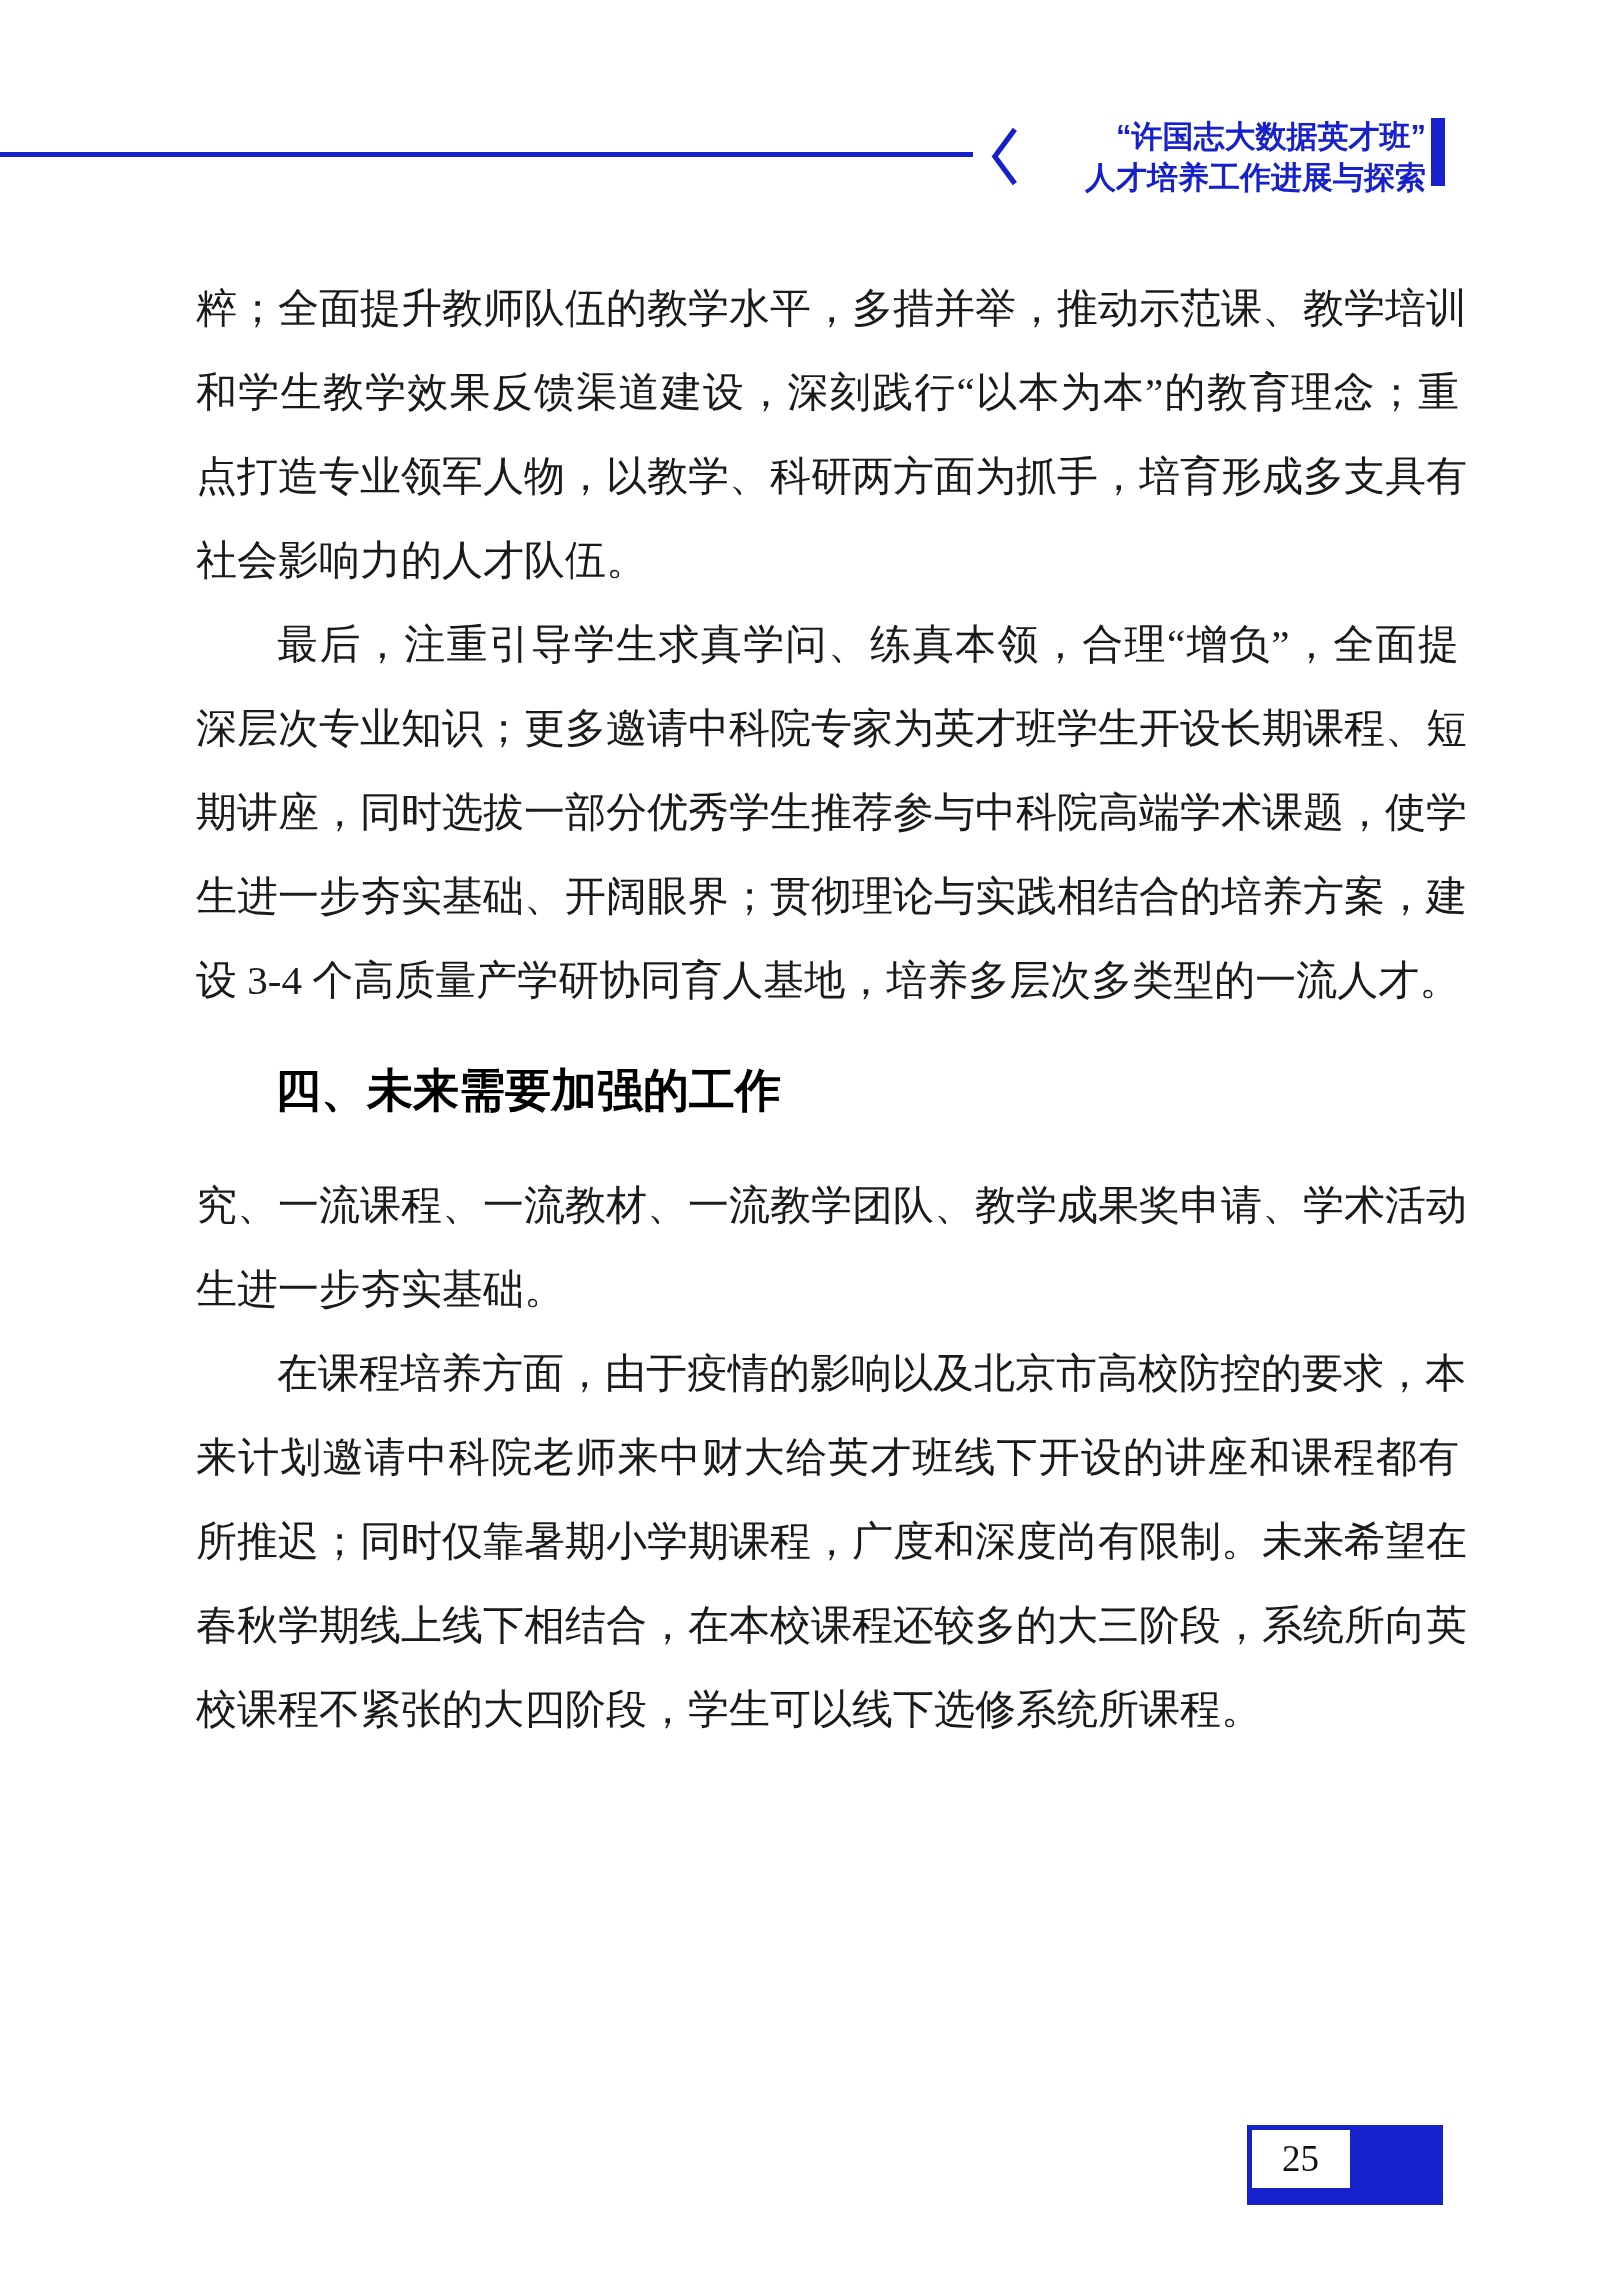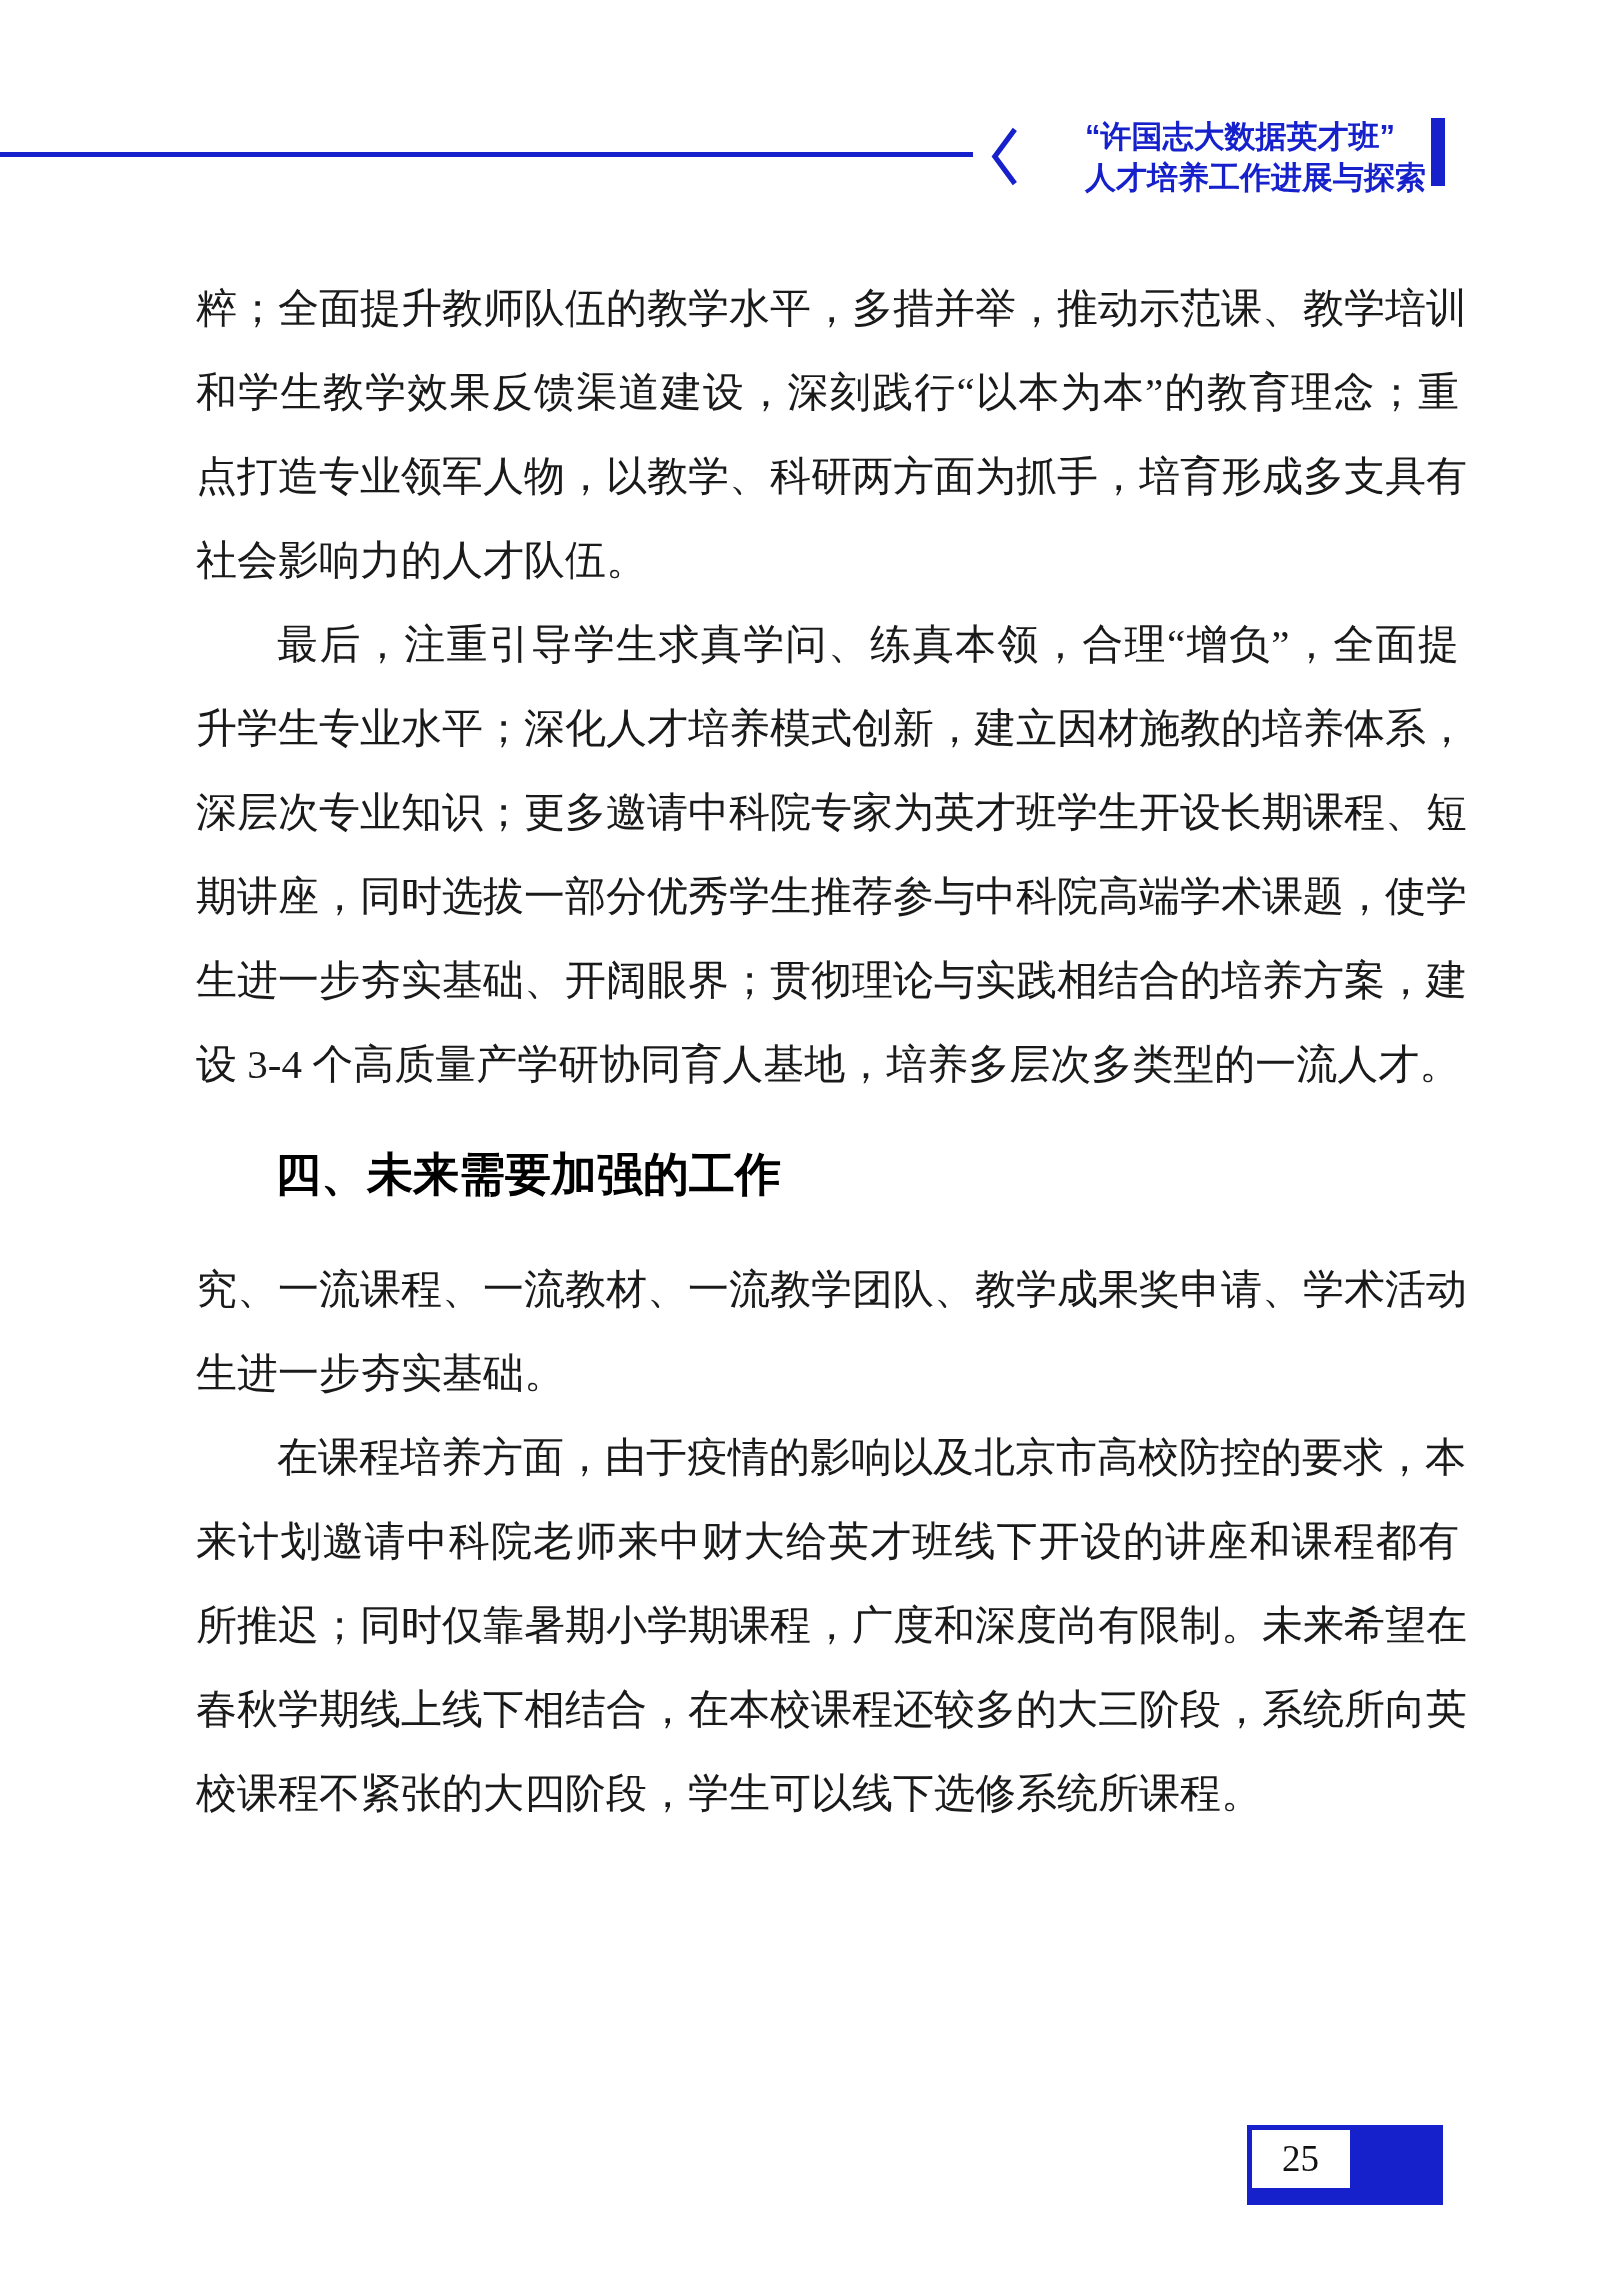--- a/index.html
+++ b/index.html
@@ -29,21 +29,21 @@
     position: absolute;
     left: 989px;
     top: 126px;
     width: 31px;
     height: 61px;
   }
   .header-titles {
     position: absolute;
     top: 116px;
     right: 197px;
-    text-align: left;
+    text-align: right;
     color: #1621cb;
     font-family: "Liberation Sans", "DejaVu Sans", sans-serif;
     font-weight: bold;
     font-size: 31px;
     line-height: 41px;
     white-space: nowrap;
   }
   .header-bar {
     position: absolute;
     left: 1431px;
@@ -128,21 +128,20 @@
 
   <div class="content">
       <div class="paragraph">
         <div class="line">粹；全面提升教师队伍的教学水平，多措并举，推动示范课、教学培训</div>
         <div class="line">和学生教学效果反馈渠道建设，深刻践行“以本为本”的教育理念；重</div>
         <div class="line">点打造专业领军人物，以教学、科研两方面为抓手，培育形成多支具有</div>
         <div class="line last">社会影响力的人才队伍。</div>
       </div>
       <div class="paragraph">
         <div class="line first-indent">最后，注重引导学生求真学问、练真本领，合理“增负”，全面提</div>
-        <div class="line">升学生专业水平；深化人才培养模式创新，建立因材施教的培养体系，</div>
         <div class="line">深层次专业知识；更多邀请中科院专家为英才班学生开设长期课程、短</div>
         <div class="line">期讲座，同时选拔一部分优秀学生推荐参与中科院高端学术课题，使学</div>
         <div class="line">生进一步夯实基础、开阔眼界；贯彻理论与实践相结合的培养方案，建</div>
         <div class="line last">设 3-4 个高质量产学研协同育人基地，培养多层次多类型的一流人才。</div>
       </div>
       <div class="heading">四、未来需要加强的工作</div>
       <div class="paragraph">
         <div class="line">究、一流课程、一流教材、一流教学团队、教学成果奖申请、学术活动</div>
         <div class="line last">生进一步夯实基础。</div>
       </div>

